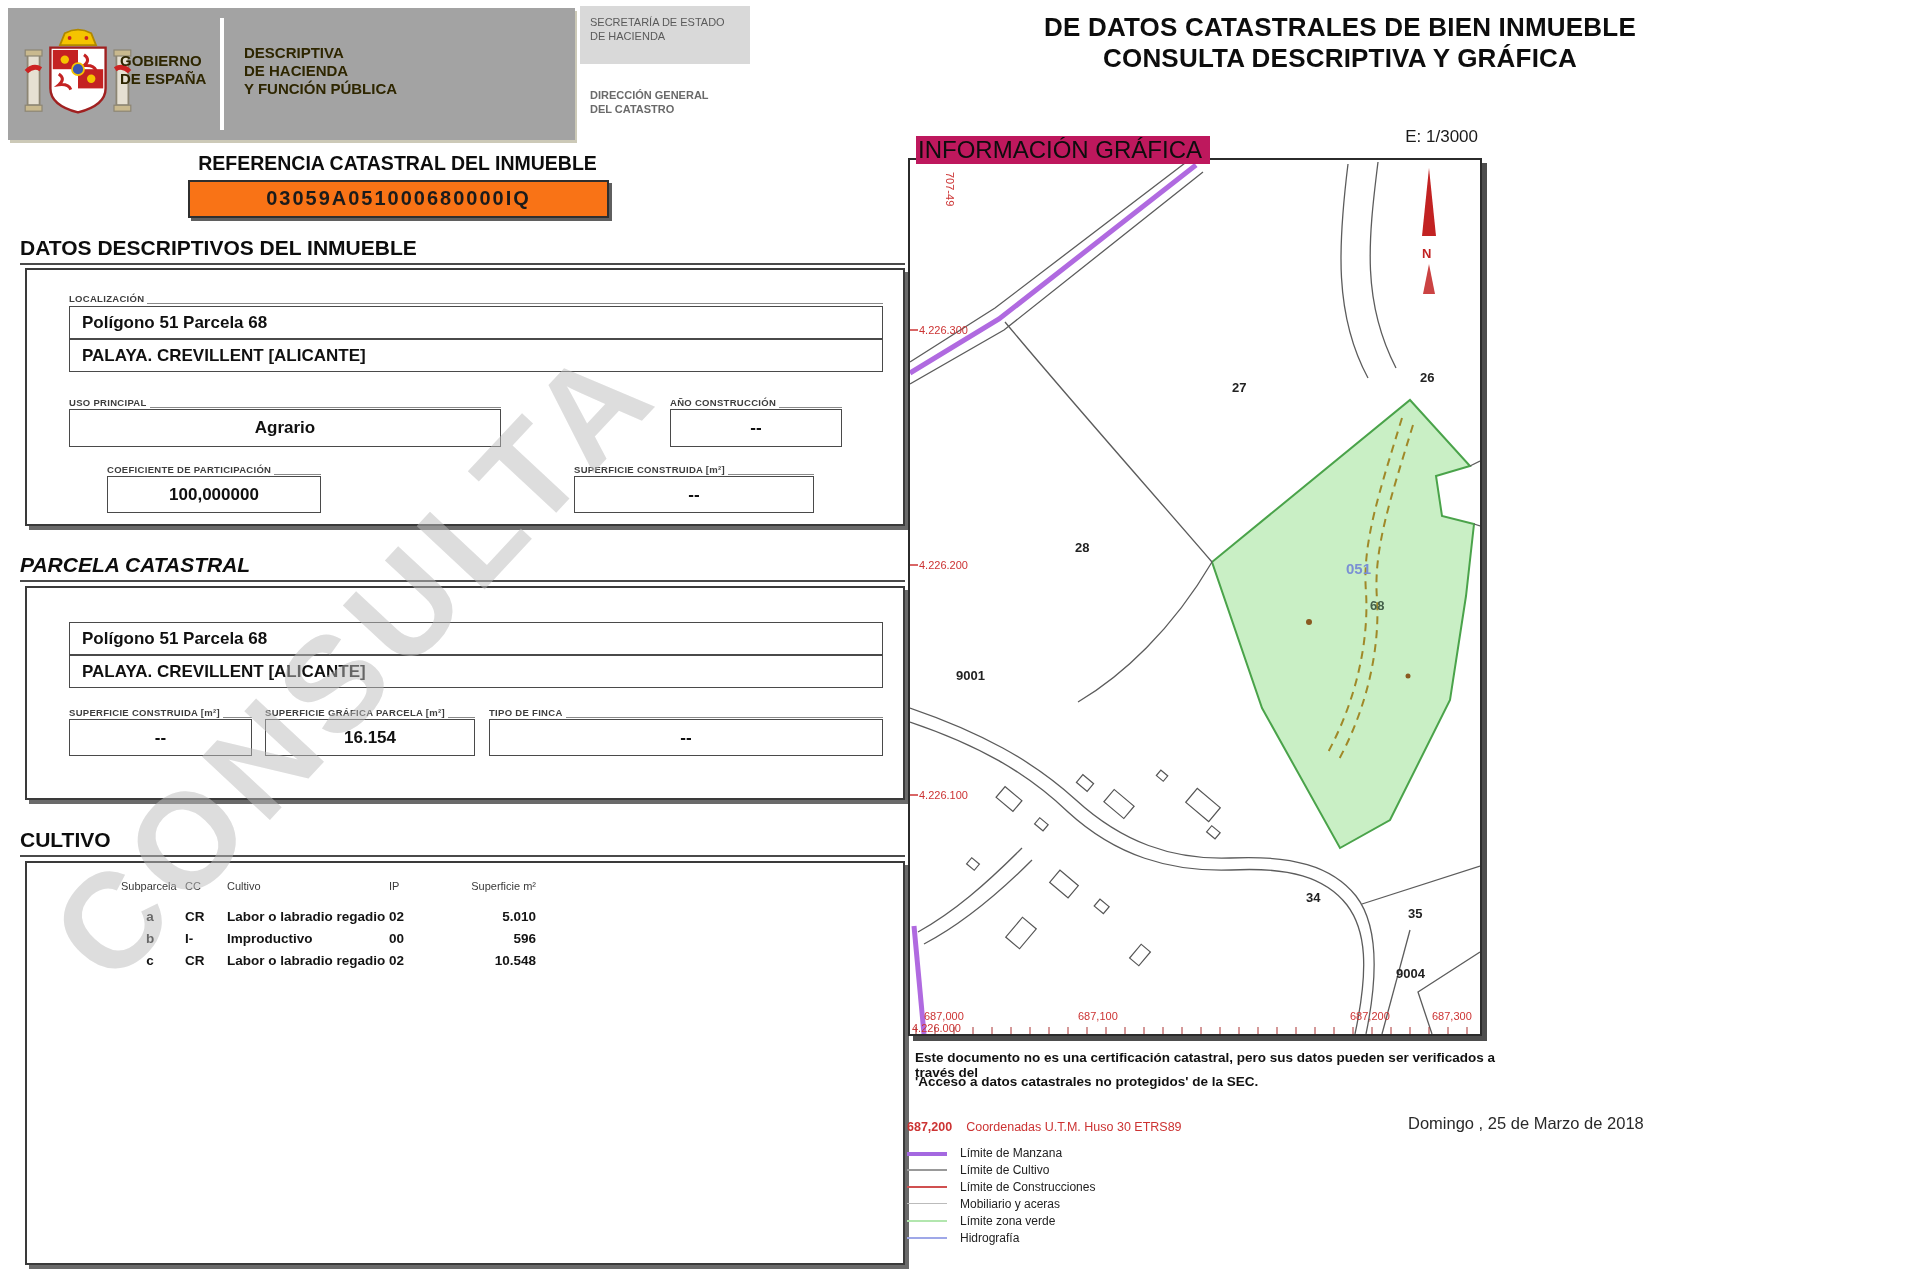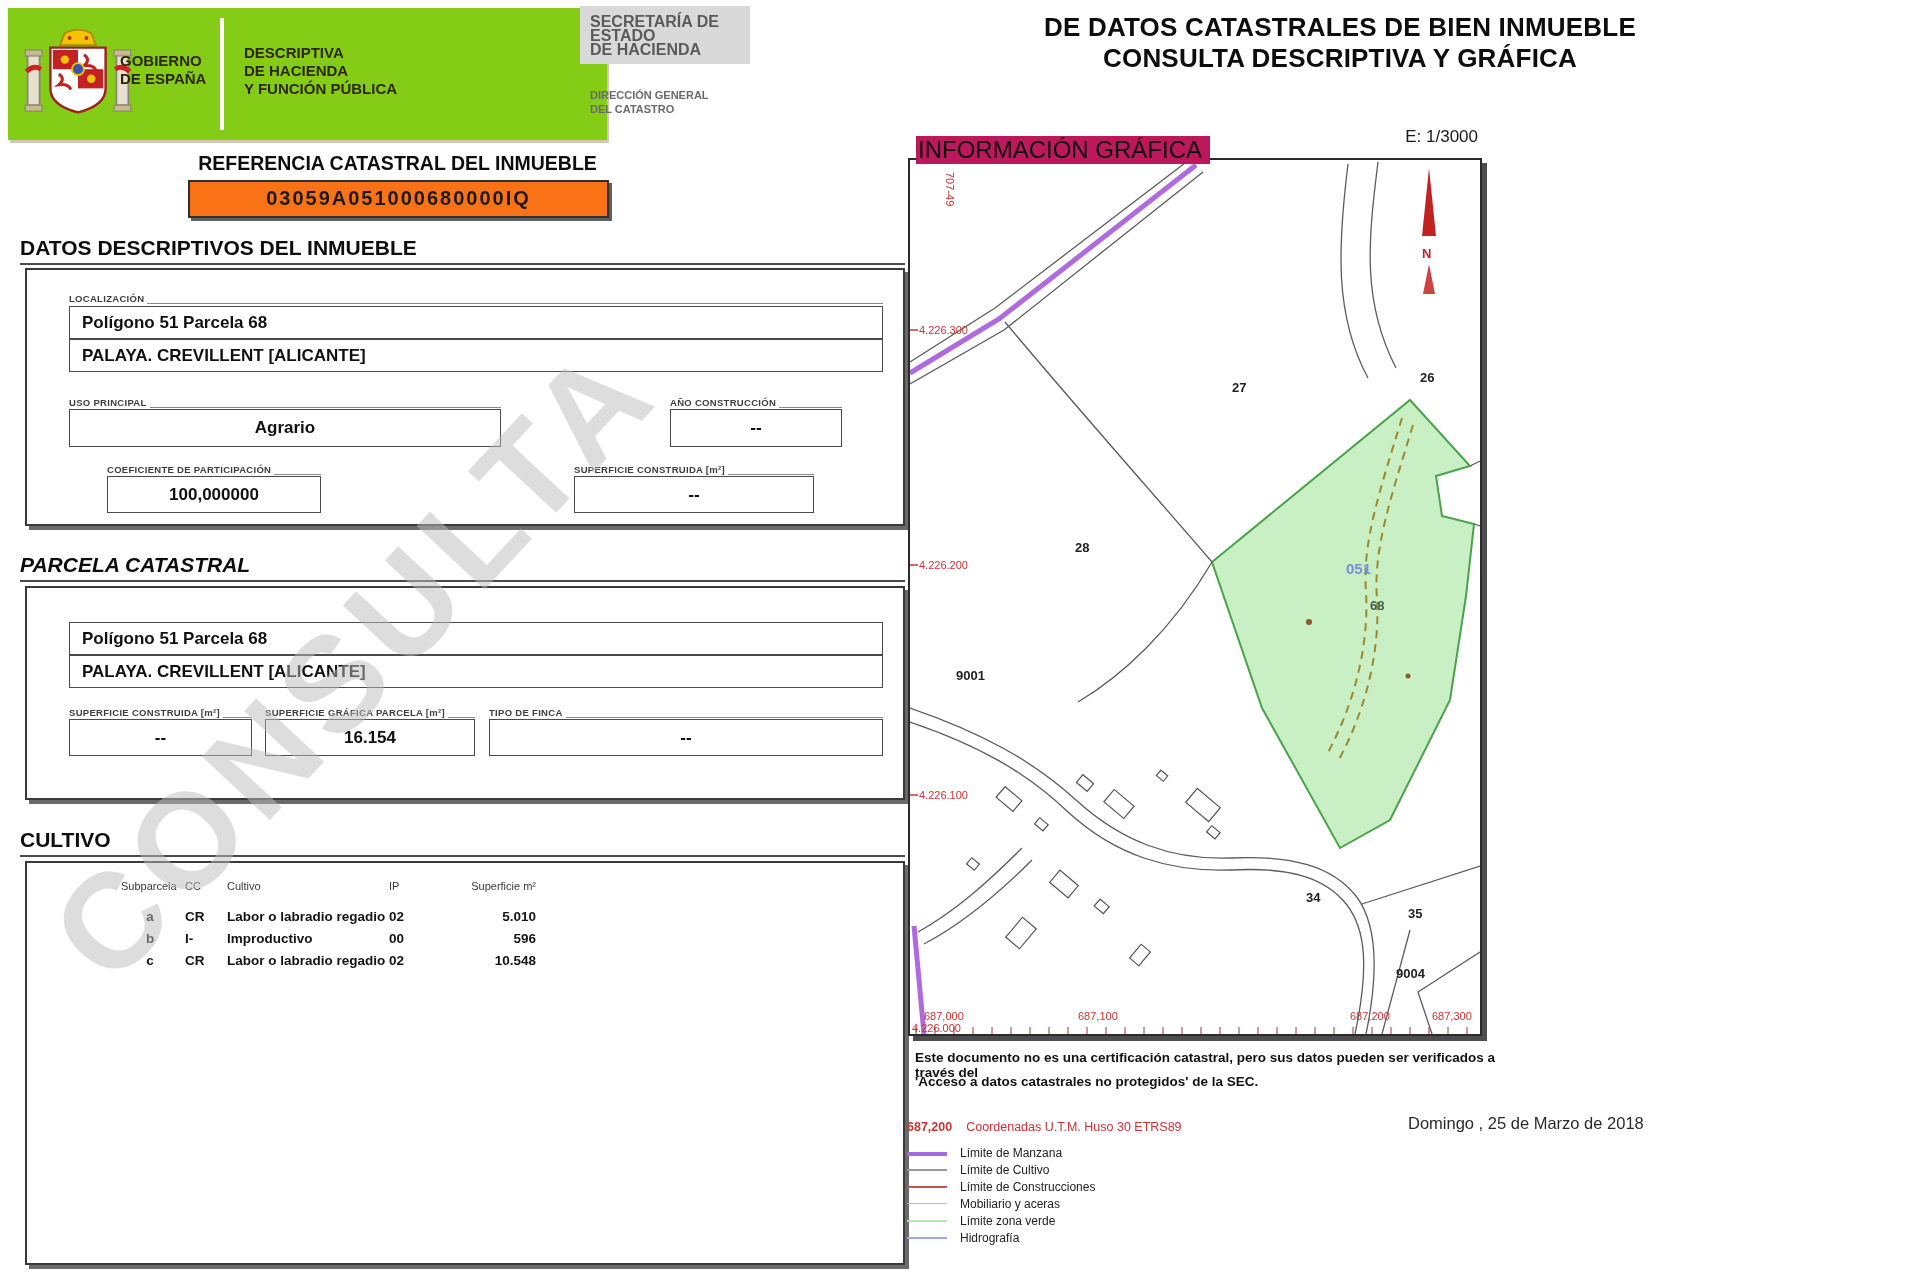--- a/index.html
+++ b/index.html
@@ -1,29 +1,29 @@
 <!DOCTYPE html>
 <html><head>
 <meta charset="utf-8">
 <style>
   html,body{margin:0;padding:0;background:#e8e8e8;}
   .page{position:relative;width:1920px;height:1280px;background:#ffffff;overflow:hidden;
         font-family:"Liberation Sans","DejaVu Sans",sans-serif;color:#1b1b1b;}
   .abs{position:absolute;}
 
   
-  .banner{position:absolute;left:8px;top:8px;width:567px;height:132px;background:#84cc16;
-          box-shadow:2px 3px 0 rgba(110,100,50,.35);padding-left:32px;}
+  .banner{position:absolute;left:8px;top:8px;width:567px;height:132px;background:#a3a3a3;
+          box-shadow:2px 3px 0 rgba(110,100,50,.35);}
   .banner .vdiv{position:absolute;left:212px;top:10px;width:4px;height:112px;background:#ffffff;}
   .gobtxt{position:absolute;left:112px;top:44px;width:100px;font-weight:bold;font-size:15px;
           line-height:18px;color:#2e2600;}
   .mintxt{position:absolute;left:236px;top:36px;width:250px;font-weight:bold;font-size:15px;
           line-height:18px;color:#2e2600;}
   .graybox{position:absolute;left:580px;top:6px;width:170px;height:58px;background:#d9d9d9;
-           font-size:16px;font-weight:bold;color:#5a5a5a;line-height:14px;padding:9px 0 0 10px;box-sizing:border-box;}
+           font-size:11px;font-weight:normal;color:#5a5a5a;line-height:14px;padding:9px 0 0 10px;box-sizing:border-box;}
   .dgc{position:absolute;left:590px;top:88px;width:170px;font-size:11px;font-weight:bold;
        color:#6a6a6a;line-height:14px;}
 
   
   .main-title{position:absolute;left:1020px;top:12px;width:640px;text-align:center;
               font-weight:bold;font-size:26px;line-height:31px;color:#0d0d0d;letter-spacing:.2px;}
 
   
   .ref-h{position:absolute;left:130px;top:152px;width:535px;text-align:center;
          font-weight:bold;font-size:19.5px;color:#0d0d0d;}

